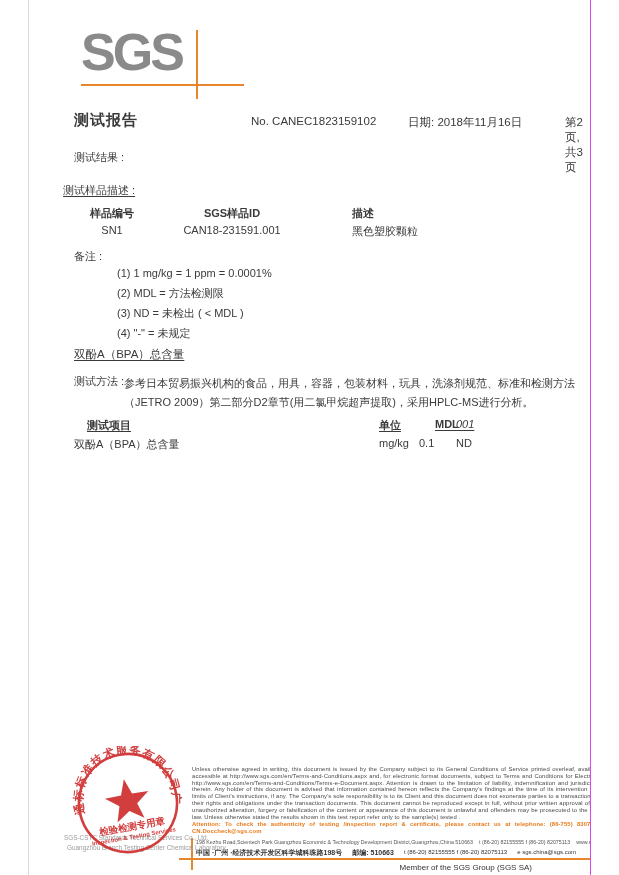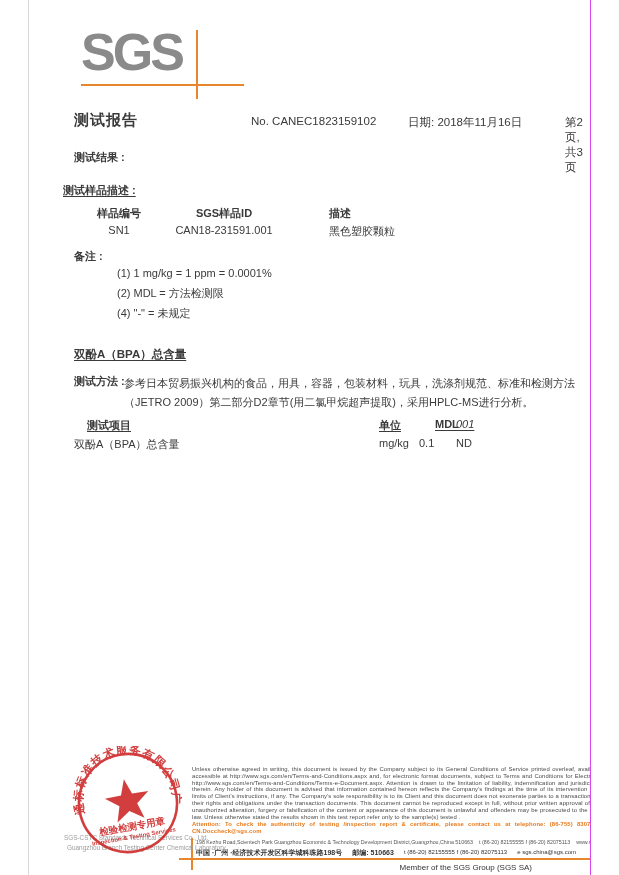--- a/index.html
+++ b/index.html
@@ -17,28 +17,28 @@
     letter-spacing:-3px; font-family:"Liberation Sans","DejaVu Sans",sans-serif;
   }
   .logo-vline { left:167px; top:30px; width:2px; height:69px; background:#e8862c; }
   .logo-hline { left:52px; top:84px; width:163px; height:2px; background:#e8862c; }
 
   .doc-title { left:45px; top:111px; font-size:15px; font-weight:700; color:#3a3a3a; letter-spacing:1px; }
   .report-no { left:222px; top:115px; font-size:11.5px; color:#3a3a3a; }
   .date-line { left:379px; top:115px; font-size:11.5px; color:#3a3a3a; }
   .page-line { left:536px; top:115px; font-size:11.5px; color:#3a3a3a; }
 
-  .label-bold { font-size:11px; font-weight:700; color:#3a3a3a; }
+  .label-bold { font-size:11px; font-weight:400; color:#3a3a3a; }
   .underlined { text-decoration:underline; text-underline-offset:2px; }
 
   .results-label { left:45px; top:150px; }
   .sample-heading { left:34px; top:183px; }
 
   
-  .srow { left:45px; width:520px; display:flex; font-size:11px; color:#3a3a3a; }
+  .srow { left:38px; width:520px; display:flex; font-size:11px; color:#3a3a3a;gap:15px; }
   .srow .c1 { width:90px; text-align:center; }
   .srow .c2 { width:120px; text-align:center; }
   .srow .c3 { margin-left:45px; text-align:left; }
   .shead { top:206px; font-weight:700; }
   .sdata { top:224px; }
 
   .notes-label { left:45px; top:249px; }
   .notes-list { left:88px; top:265px; font-size:11px; color:#3a3a3a; }
   .notes-list div { height:20px; line-height:16px; }
 
@@ -100,20 +100,21 @@
   <div class="abs srow sdata">
     <span class="c1">SN1</span>
     <span class="c2">CAN18-231591.001</span>
     <span class="c3">黑色塑胶颗粒</span>
   </div>
 
   <div class="abs label-bold notes-label">备注 :</div>
   <div class="abs notes-list">
     <div>(1) 1 mg/kg = 1 ppm = 0.0001%</div>
     <div>(2) MDL = 方法检测限</div>
+    <div>(3) ND = 未检出 ( &lt; MDL )</div>
     <div>(4) "-" = 未规定</div>
   </div>
 
   <div class="abs label-bold underlined section-heading">双酚A（BPA）总含量</div>
   <div class="abs label-bold method-label">测试方法 :</div>
   <div class="abs method-text">参考日本贸易振兴机构的食品，用具，容器，包装材料，玩具，洗涤剂规范、标准和检测方法（JETRO 2009）第二部分D2章节(用二氯甲烷超声提取)，采用HPLC-MS进行分析。</div>
 
   <div class="abs rhead rc-item-h underlined" style="position:absolute;">测试项目</div>
   <div class="abs rhead rc-unit underlined" style="font-weight:700;">单位</div>
   <div class="abs rhead rc-mdl underlined" style="font-weight:700;padding-left:16px;">MDL</div>

